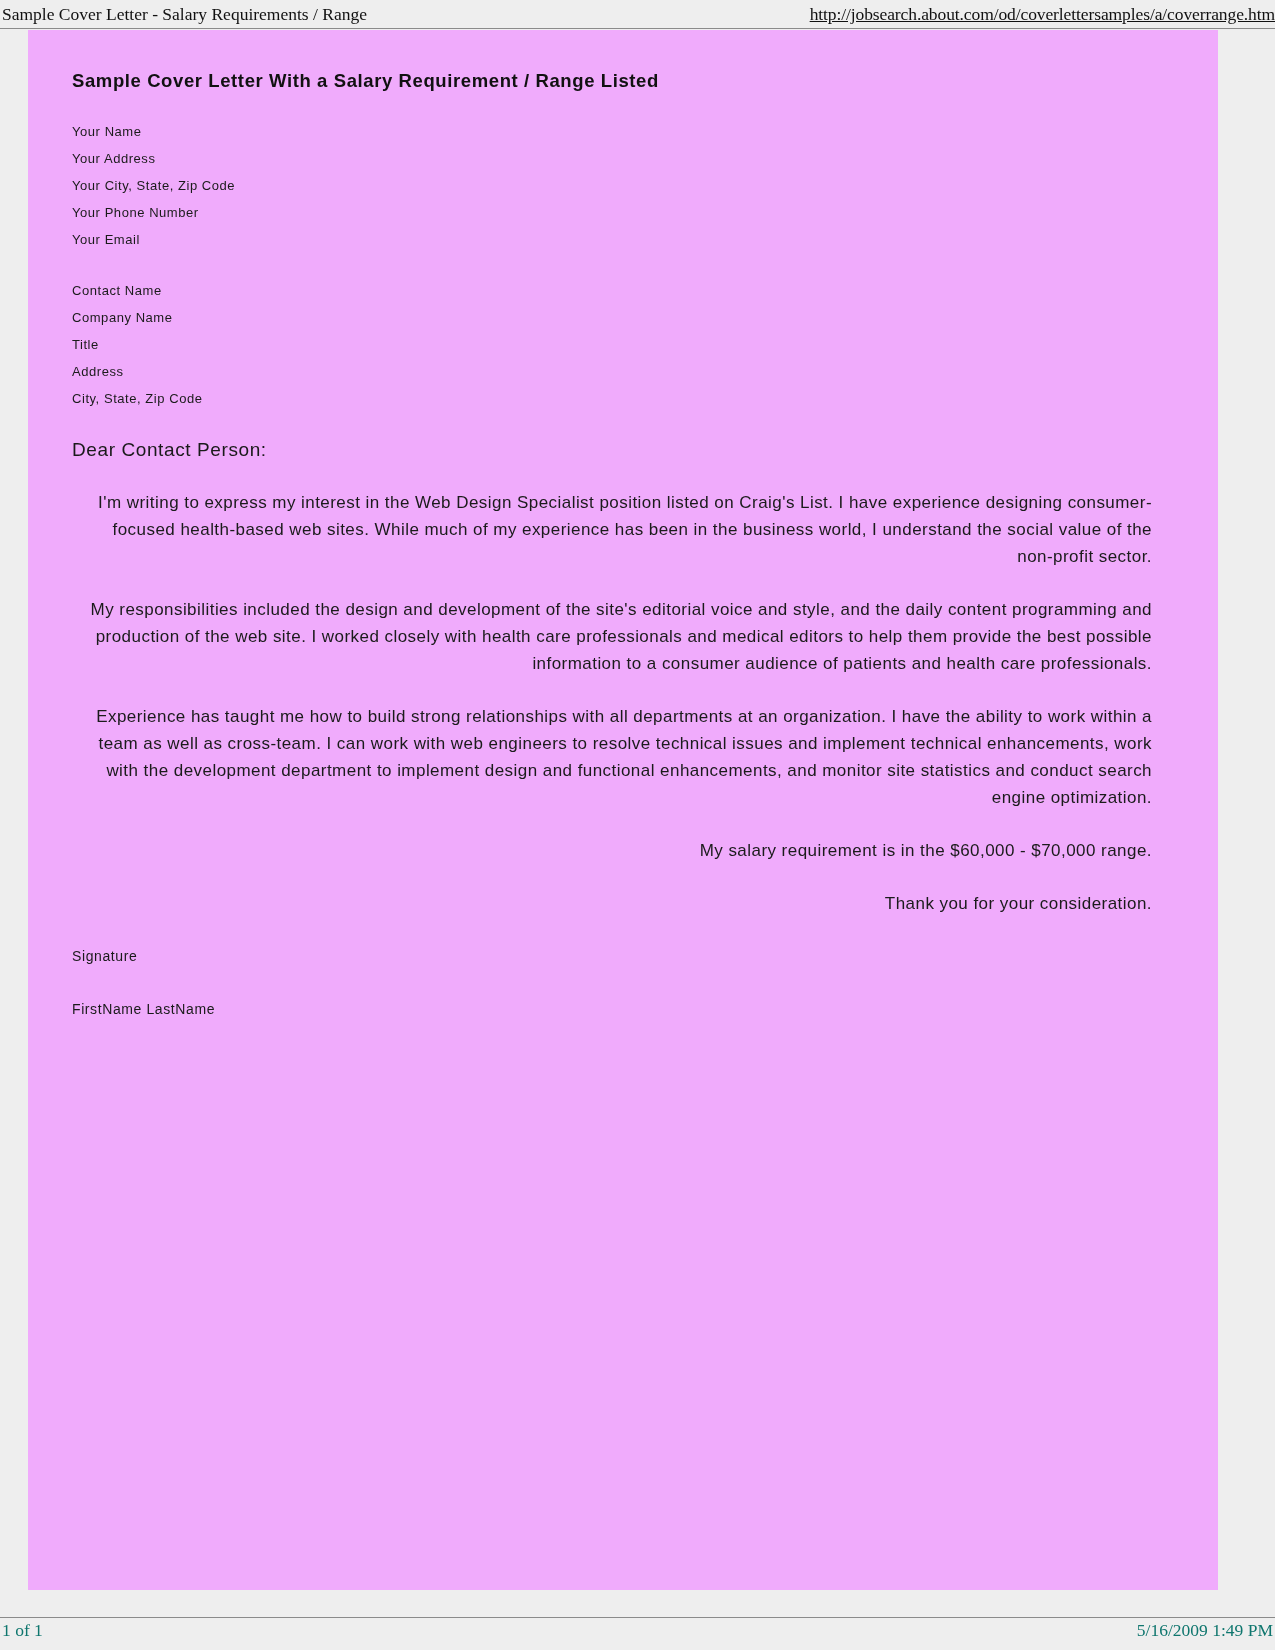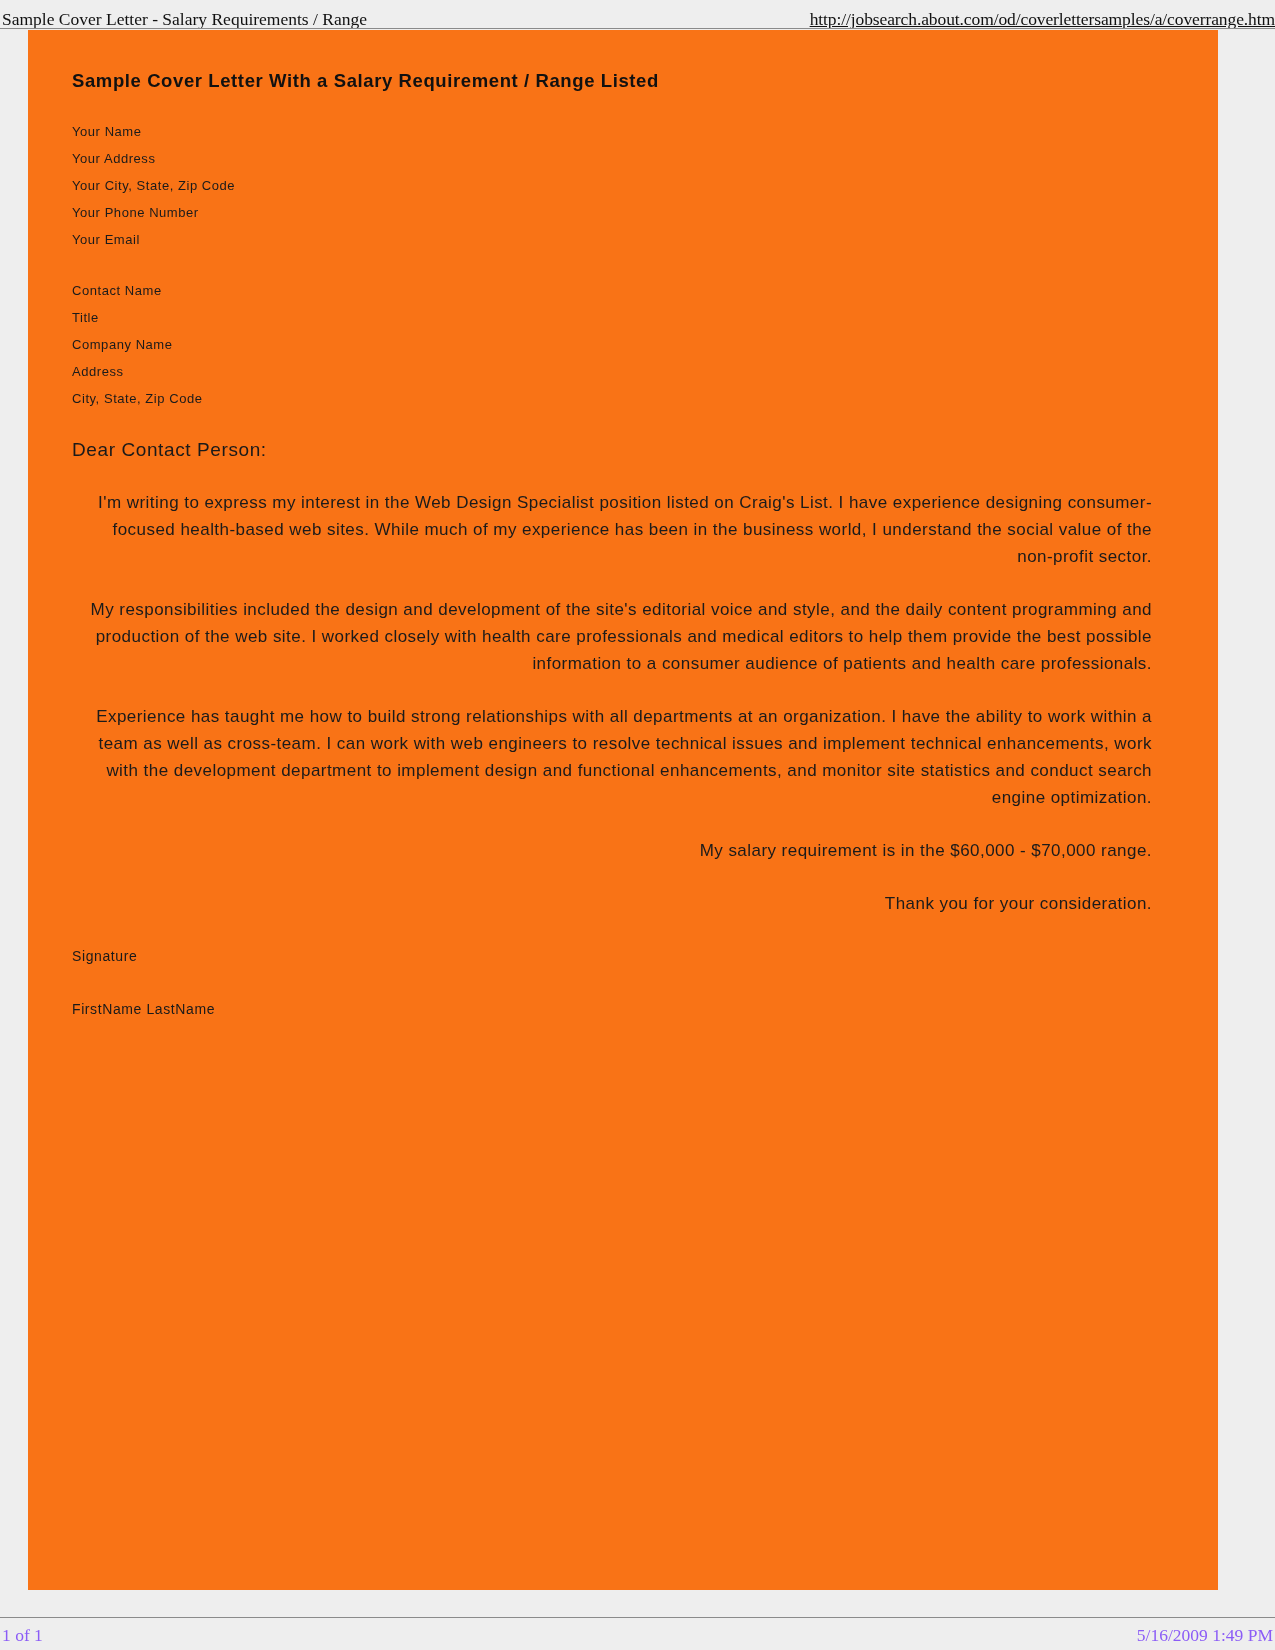--- a/index.html
+++ b/index.html
@@ -17,21 +17,21 @@
   }
 
   
   .print-header {
     position: absolute;
     top: 0;
     left: 0;
     width: 1275px;
     height: 30px;
     display: flex;
-    align-items: flex-end;
+    align-items: flex-start;
     justify-content: space-between;
     font-family: "Liberation Serif", serif;
     font-size: 17.5px;
     color: #111;
     padding: 4px 0 0 0;
     box-sizing: border-box;
   }
   .print-header .ph-left {
     padding-left: 2px;
     white-space: nowrap;
@@ -51,21 +51,21 @@
     background: #8a8a8a;
   }
 
   
   .sheet {
     position: absolute;
     top: 30px;
     left: 28px;
     width: 1190px;
     height: 1560px;
-    background: #f97316;
+    background: #f0abfc;
     box-sizing: border-box;
   }
 
   .doc {
     position: absolute;
     top: 40px;
     left: 44px;
     width: 1080px;
   }
 
@@ -117,25 +117,25 @@
     height: 1px;
     background: #8a8a8a;
   }
   .print-footer {
     position: absolute;
     bottom: 0;
     left: 0;
     width: 1275px;
     height: 30px;
     display: flex;
-    align-items: flex-end;
+    align-items: flex-start;
     justify-content: space-between;
     font-family: "Liberation Serif", serif;
     font-size: 17.5px;
-    color: #8b5cf6;
+    color: #0f766e;
     box-sizing: border-box;
     padding: 0 2px 4px 2px;
   }
 </style>
 </head>
 <body>
 
 <div class="print-header">
   <div class="ph-left">Sample Cover Letter - Salary Requirements / Range</div>
   <div class="ph-right">http://jobsearch.about.com/od/coverlettersamples/a/coverrange.htm</div>
@@ -150,22 +150,22 @@
     <div class="block">
       <div class="line">Your Name</div>
       <div class="line">Your Address</div>
       <div class="line">Your City, State, Zip Code</div>
       <div class="line">Your Phone Number</div>
       <div class="line">Your Email</div>
     </div>
 
     <div class="block">
       <div class="line">Contact Name</div>
+      <div class="line">Company Name</div>
       <div class="line">Title</div>
-      <div class="line">Company Name</div>
       <div class="line">Address</div>
       <div class="line">City, State, Zip Code</div>
     </div>
 
     <div class="salutation">Dear Contact Person:</div>
 
     <p class="para">I'm writing to express my interest in the Web Design Specialist position listed on Craig's List. I have experience designing consumer-focused health-based web sites. While much of my experience has been in the business world, I understand the social value of the non-profit sector.</p>
     <p class="para">My responsibilities included the design and development of the site's editorial voice and style, and the daily content programming and production of the web site. I worked closely with health care professionals and medical editors to help them provide the best possible information to a consumer audience of patients and health care professionals.</p>
     <p class="para">Experience has taught me how to build strong relationships with all departments at an organization. I have the ability to work within a team as well as cross-team. I can work with web engineers to resolve technical issues and implement technical enhancements, work with the development department to implement design and functional enhancements, and monitor site statistics and conduct search engine optimization.</p>
     <p class="para">My salary requirement is in the $60,000 - $70,000 range.</p>

